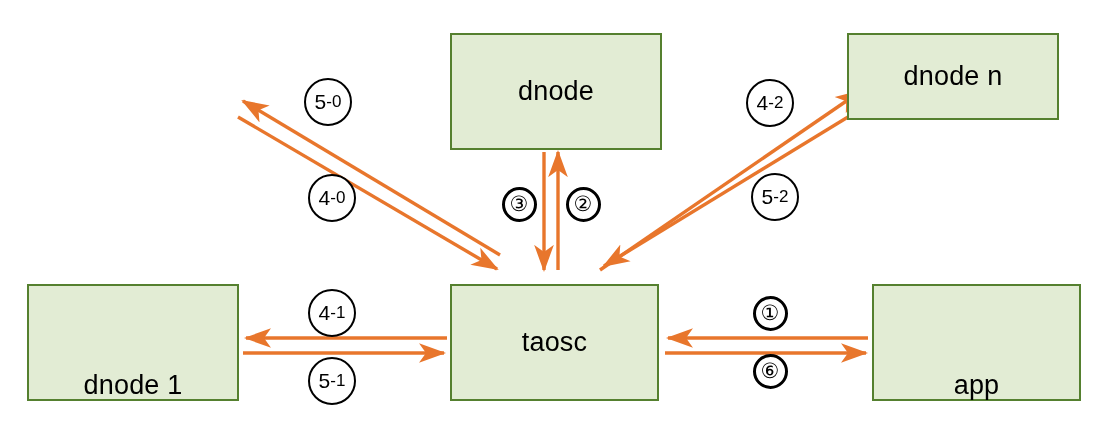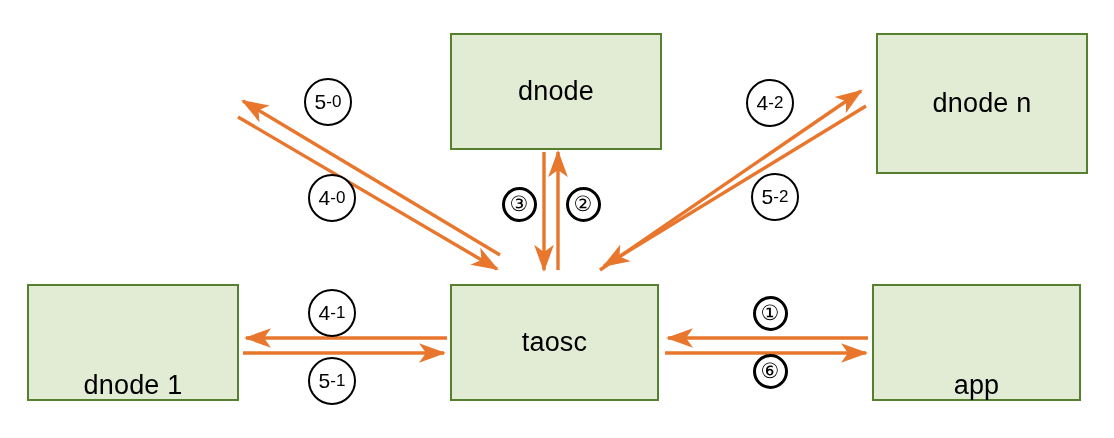--- a/index.html
+++ b/index.html
@@ -114,21 +114,21 @@
     <g>
       <line x1="665" y1="353" x2="866" y2="353" stroke="#e8762c" stroke-width="3.4" marker-end="url(#ah)"></line>
     </g>
   </svg>
 
 
   <div class="node-box" style="left:450px; top:33px; width:212px; height:117px;">
     <span class="node-label">dnode</span>
   </div>
 
-  <div class="node-box" style="left:876px; top:33px; width:212px; height:141px;text-align:center;">
+  <div class="node-box" style="left:847px; top:33px; width:212px; height:87px;text-align:center;">
     <span class="node-label">dnode n</span>
   </div>
 
   <div class="node-box" style="left:27px; top:284px; width:212px; height:117px;align-items:flex-end;">
     <span class="node-label">dnode 1</span>
   </div>
 
   <div class="node-box" style="left:450px; top:284px; width:209px; height:117px;">
     <span class="node-label">taosc</span>
   </div>

